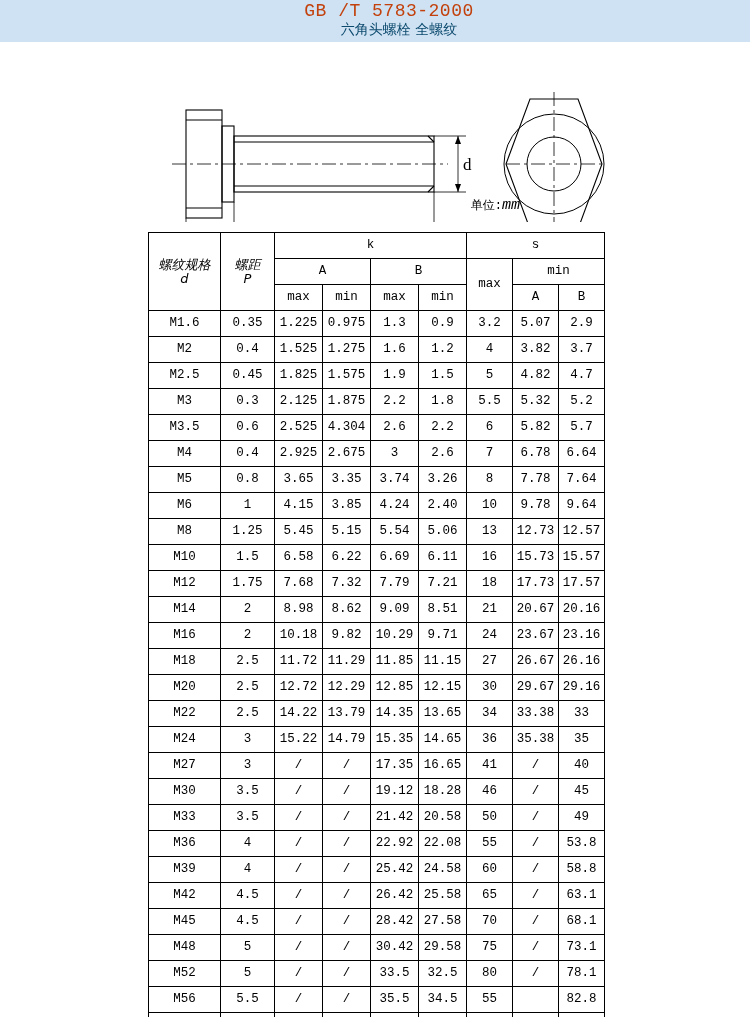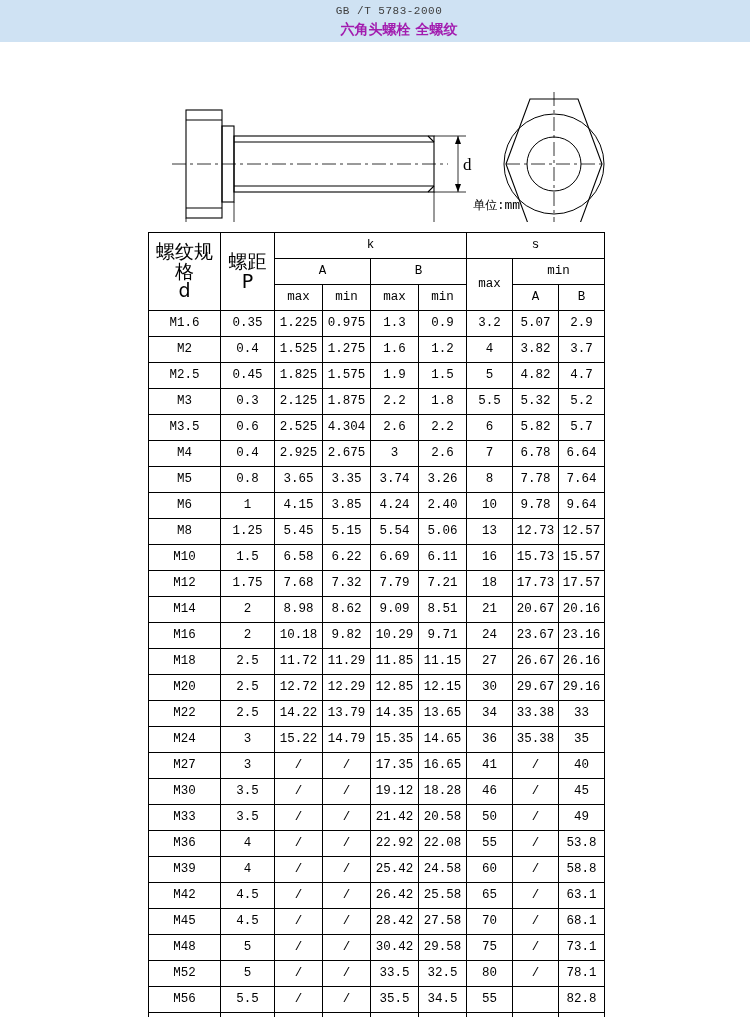--- a/index.html
+++ b/index.html
@@ -23,51 +23,52 @@
   
   .header {
     width: 750px;
     background: #cfe2f3;
     text-align: center;
     padding: 3px 0 4px 0;
     box-sizing: border-box;
   }
   .header .std-no {
     font-family: "Liberation Mono", monospace;
-    font-size: 11px;
+    font-size: 18px;
     letter-spacing: 0.5px;
     line-height: 17px;
-    color: #404040;
+    color: #c2410c;
     padding-left: 28px;
   }
   .header .std-title {
     font-family: "DejaVu Sans", sans-serif;
     font-size: 14px;
-    font-weight: bold;
+    font-weight: normal;
     line-height: 18px;
-    color: #a21caf;
+    color: #0c4a6e;
     padding-left: 48px;
   }
   
   .drawing {
     position: relative;
     width: 750px;
     height: 180px;
   }
   .drawing svg { display: block; }
   .unit-note {
     position: absolute;
     right: 230px;
     top: 155px;
     font-family: "Liberation Mono", monospace;
     font-size: 12px;
   }
   .unit-note .mm {
     font-family: "Liberation Mono", monospace;
-    font-size: 13px;
+    font-size: 15px;
+    font-style: italic;
   }
   
   .table-wrap {
     position: absolute;
     left: 148px;
     top: 232px;
     width: 456px;
   }
   table.spec {
     border-collapse: collapse;
@@ -82,22 +83,23 @@
     vertical-align: middle;
     padding: 0;
     height: 25px;
     line-height: 1.05;
   }
   table.spec th {
     font-weight: normal;
   }
   .cjk {
     font-family: "DejaVu Sans", sans-serif;
-    font-size: 19px;
+    font-size: 13px;
     line-height: 1.15;
+    font-style: italic;
   }
   .hdr-tall { height: 76px; }
   .col-d    { width: 72px; }
   .col-p    { width: 54px; }
   .col-k1   { width: 48px; }
   .col-k2   { width: 48px; }
   .col-k3   { width: 48px; }
   .col-k4   { width: 48px; }
   .col-smax { width: 46px; }
   .col-sa   { width: 46px; }

